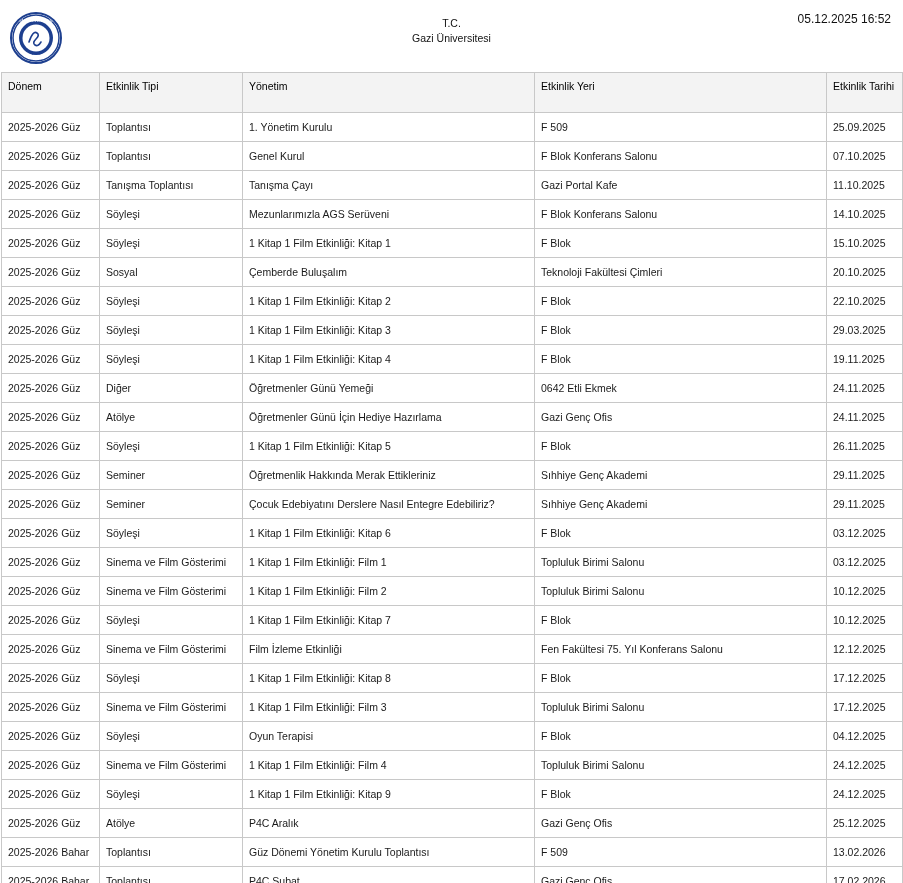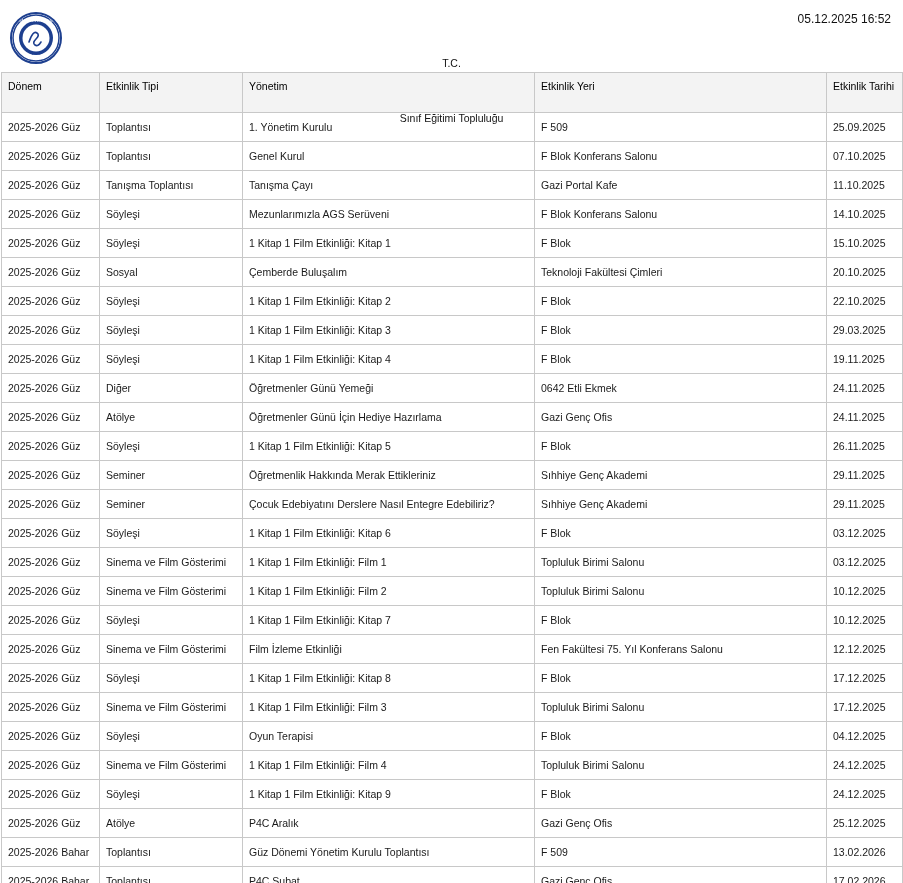--- a/index.html
+++ b/index.html
@@ -40,21 +40,21 @@
     overflow: hidden;
   }
   .logo svg { display: block; }
   .header-center {
     text-align: center;
     line-height: 1.45;
     font-size: 10.5px;
     color: #111;
     padding-top: 6px;
   }
-  .header-center div { white-space: nowrap; margin-top: 40px; }
+  .header-center div { white-space: nowrap; }
   .header-date {
     position: absolute;
     right: 12px;
     top: 12px;
     font-size: 12px;
     color: #111;
   }
   
   table.data {
     width: 901px;
@@ -103,21 +103,21 @@
         <circle cx="24" cy="24" r="17" fill="#1d3f8f"></circle>
         <circle cx="24" cy="24" r="13.5" fill="#ffffff"></circle>
         <path d="M17 28 q4 -12 8 -9 q3 2 -1 6 q-4 4 -1 6 q3 2 6 -3" fill="none" stroke="#1d3f8f" stroke-width="1.6" stroke-linecap="round"></path>
         <text x="24" y="41" text-anchor="middle" font-family="Liberation Sans, sans-serif" font-size="4" fill="#1d3f8f">1926</text>
         <text x="24" y="8" text-anchor="middle" font-family="Liberation Sans, sans-serif" font-size="3.6" fill="#ffffff">GAZİ ÜNİVERSİTESİ</text>
       </svg>
     </div>
 
     <div class="header-center">
       <div>T.C.</div>
-      <div>Sınıf Eğitimi Topluluğu</div>
+      <div>Gazi Üniversitesi</div>
     </div>
 
     <div class="header-date">05.12.2025 16:52</div>
   </div>
 
   <table class="data">
     <colgroup>
       <col class="c-donem">
         <col class="c-tip">
         <col class="c-aciklama">

